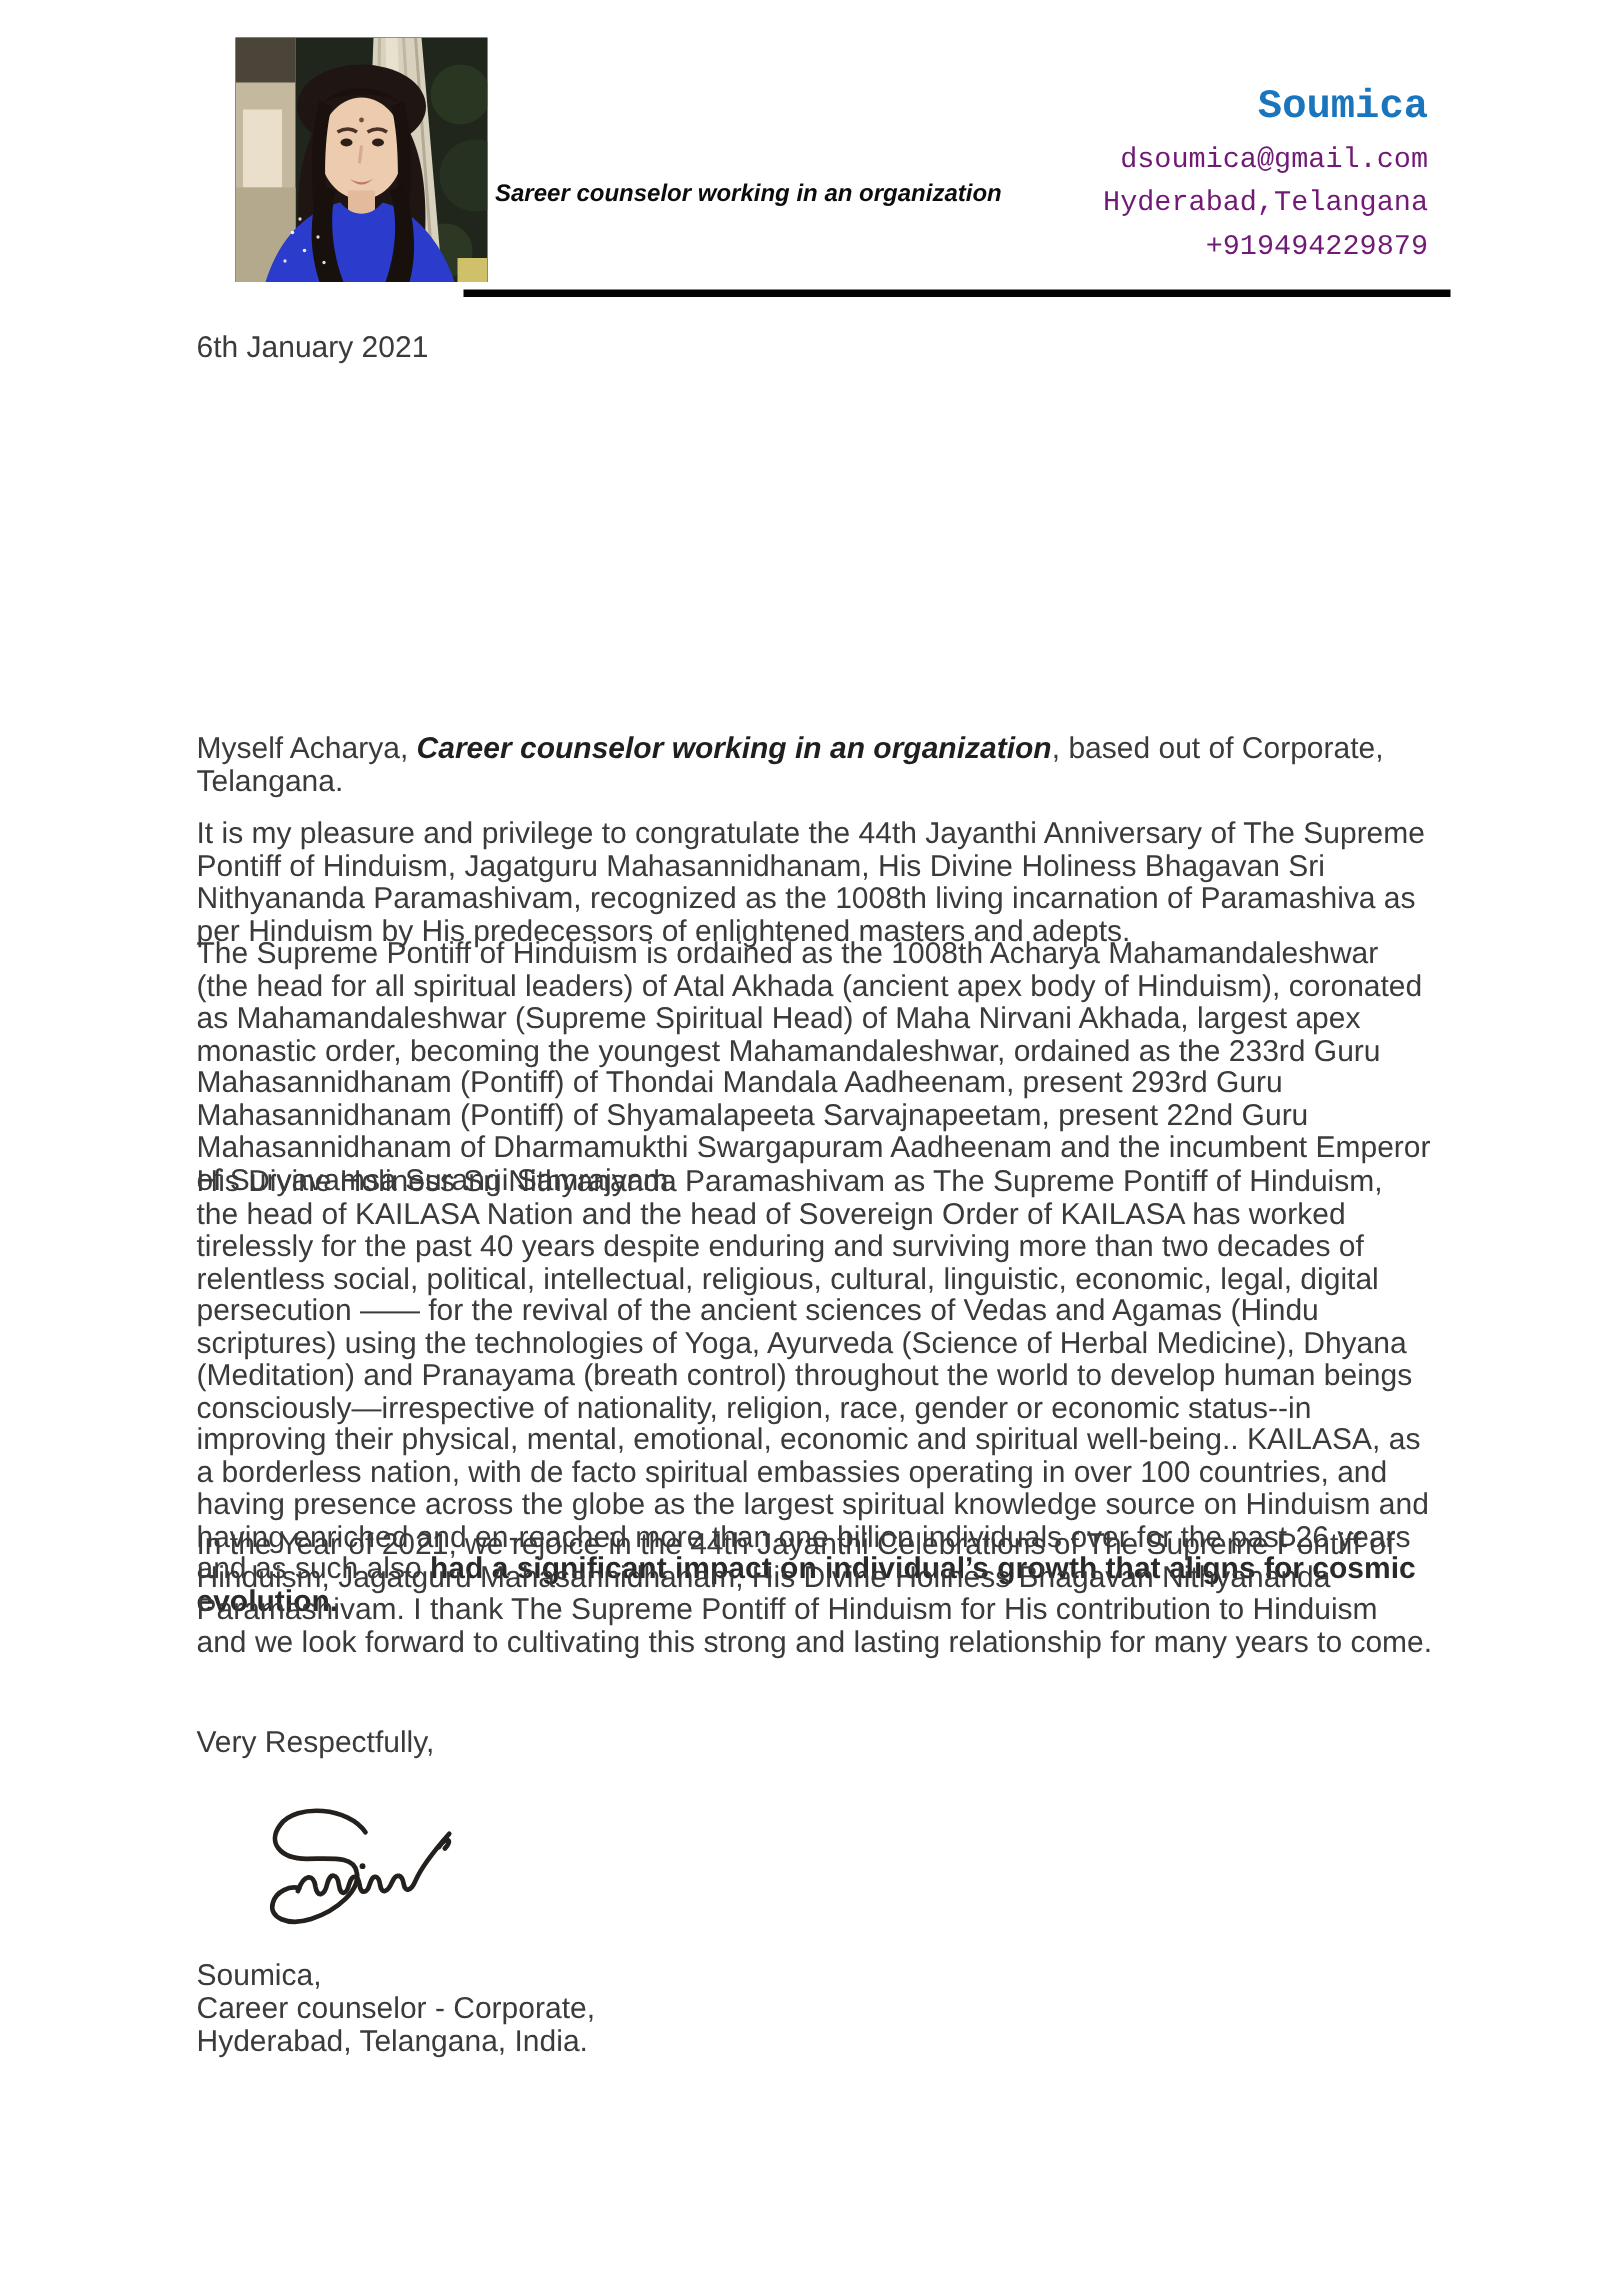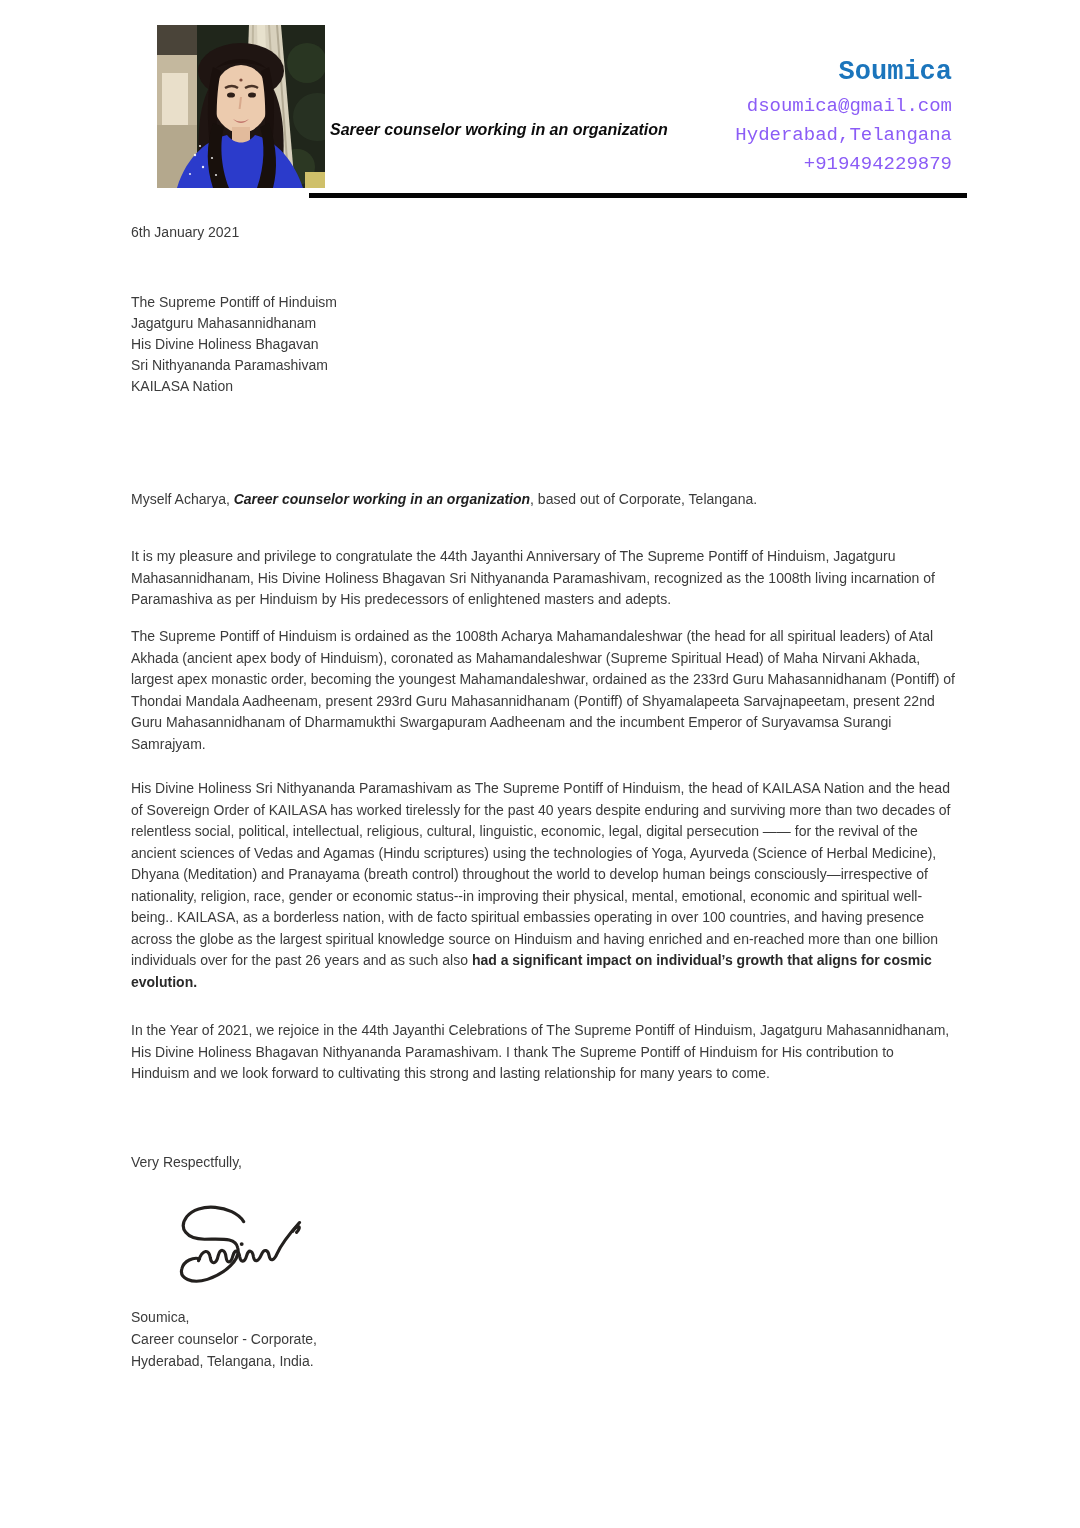--- a/index.html
+++ b/index.html
@@ -21,30 +21,30 @@
     white-space:nowrap;
   }
   .contact{
     position:absolute;top:56px;right:128px;text-align:right;font-family:Liberation Mono, monospace;
   }
   .contact .name{
     font-size:27px;font-weight:700;line-height:32px;color:#1b75bc;
     margin-bottom:4px;
   }
   .contact .line{
-    font-size:19px;line-height:29px;color:#8b5cf6;
+    font-size:19px;line-height:29px;color:#701a75;
   }
   .rule{
     position:absolute;left:309px;top:193px;width:658px;height:5px;
     background:#040404;
   }
   
   .block{
     position:absolute;left:131px;width:824px;
-    font-size:14px;line-height:21.5px;color:#3b3b3b;
+    font-size:20px;line-height:21.5px;color:#3b3b3b;
     text-align:left;
   }
   .date{top:222px;}
   .recipient{top:292px;line-height:21px;}
   .salutation{top:421px;}
   .p1{top:489px;}
   .p2{top:546px;}
   .p3{top:626px;}
   .p4{top:778px;}
   .p5{top:1020px;}
@@ -119,27 +119,20 @@
     <div class="name">Soumica</div>
     <div class="line">dsoumica@gmail.com</div>
     <div class="line">Hyderabad,Telangana</div>
     <div class="line">+919494229879</div>
   </div>
 
   <div class="rule"></div>
 
   <div class="block date">6th January 2021</div>
 
-  <div class="block recipient">
-    <div>The Supreme Pontiff of Hinduism</div>
-    <div>Jagatguru Mahasannidhanam</div>
-    <div>His Divine Holiness Bhagavan</div>
-    <div>Sri Nithyananda Paramashivam</div>
-    <div>KAILASA Nation</div>
-  </div>
 
 
   <div class="block p1"><span>Myself Acharya, </span><span class="em">Career counselor working in an organization</span><span>, based out of Corporate, Telangana.</span></div>
 
   <div class="block p2">It is my pleasure and privilege to congratulate the 44th Jayanthi Anniversary of The Supreme Pontiff of Hinduism, Jagatguru Mahasannidhanam, His Divine Holiness Bhagavan Sri Nithyananda Paramashivam, recognized as the 1008th living incarnation of Paramashiva as per Hinduism by His predecessors of enlightened masters and adepts.</div>
 
   <div class="block p3">The Supreme Pontiff of Hinduism is ordained as the 1008th Acharya Mahamandaleshwar (the head for all spiritual leaders) of Atal Akhada (ancient apex body of Hinduism), coronated as Mahamandaleshwar (Supreme Spiritual Head) of Maha Nirvani Akhada, largest apex monastic order, becoming the youngest Mahamandaleshwar, ordained as the 233rd Guru Mahasannidhanam (Pontiff) of Thondai Mandala Aadheenam, present 293rd Guru Mahasannidhanam (Pontiff) of Shyamalapeeta Sarvajnapeetam, present 22nd Guru Mahasannidhanam of Dharmamukthi Swargapuram Aadheenam and the incumbent Emperor of Suryavamsa Surangi Samrajyam.</div>
 
   <div class="block p4"><span>His Divine Holiness Sri Nithyananda Paramashivam as The Supreme Pontiff of Hinduism, the head of KAILASA Nation and the head of Sovereign Order of KAILASA has worked tirelessly for the past 40 years despite enduring and surviving more than two decades of relentless social, political, intellectual, religious, cultural, linguistic, economic, legal, digital persecution —— for the revival of the ancient sciences of Vedas and Agamas (Hindu scriptures) using the technologies of Yoga, Ayurveda (Science of Herbal Medicine), Dhyana (Meditation) and Pranayama (breath control) throughout the world to develop human beings consciously—irrespective of nationality, religion, race, gender or economic status--in improving their physical, mental, emotional, economic and spiritual well-being.. KAILASA, as a borderless nation, with de facto spiritual embassies operating in over 100 countries, and having presence across the globe as the largest spiritual knowledge source on Hinduism and having enriched and en-reached more than one billion individuals over for the past 26 years and as such also </span><span class="boldtail">had a significant impact on individual’s growth that aligns for cosmic evolution.</span></div>
 

